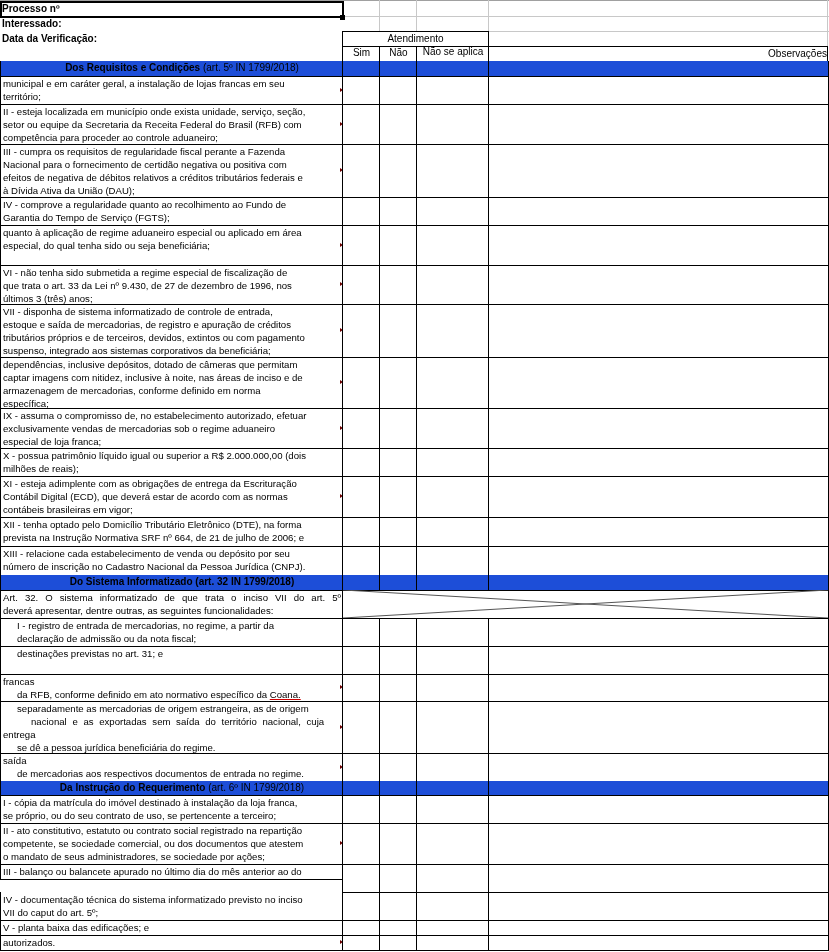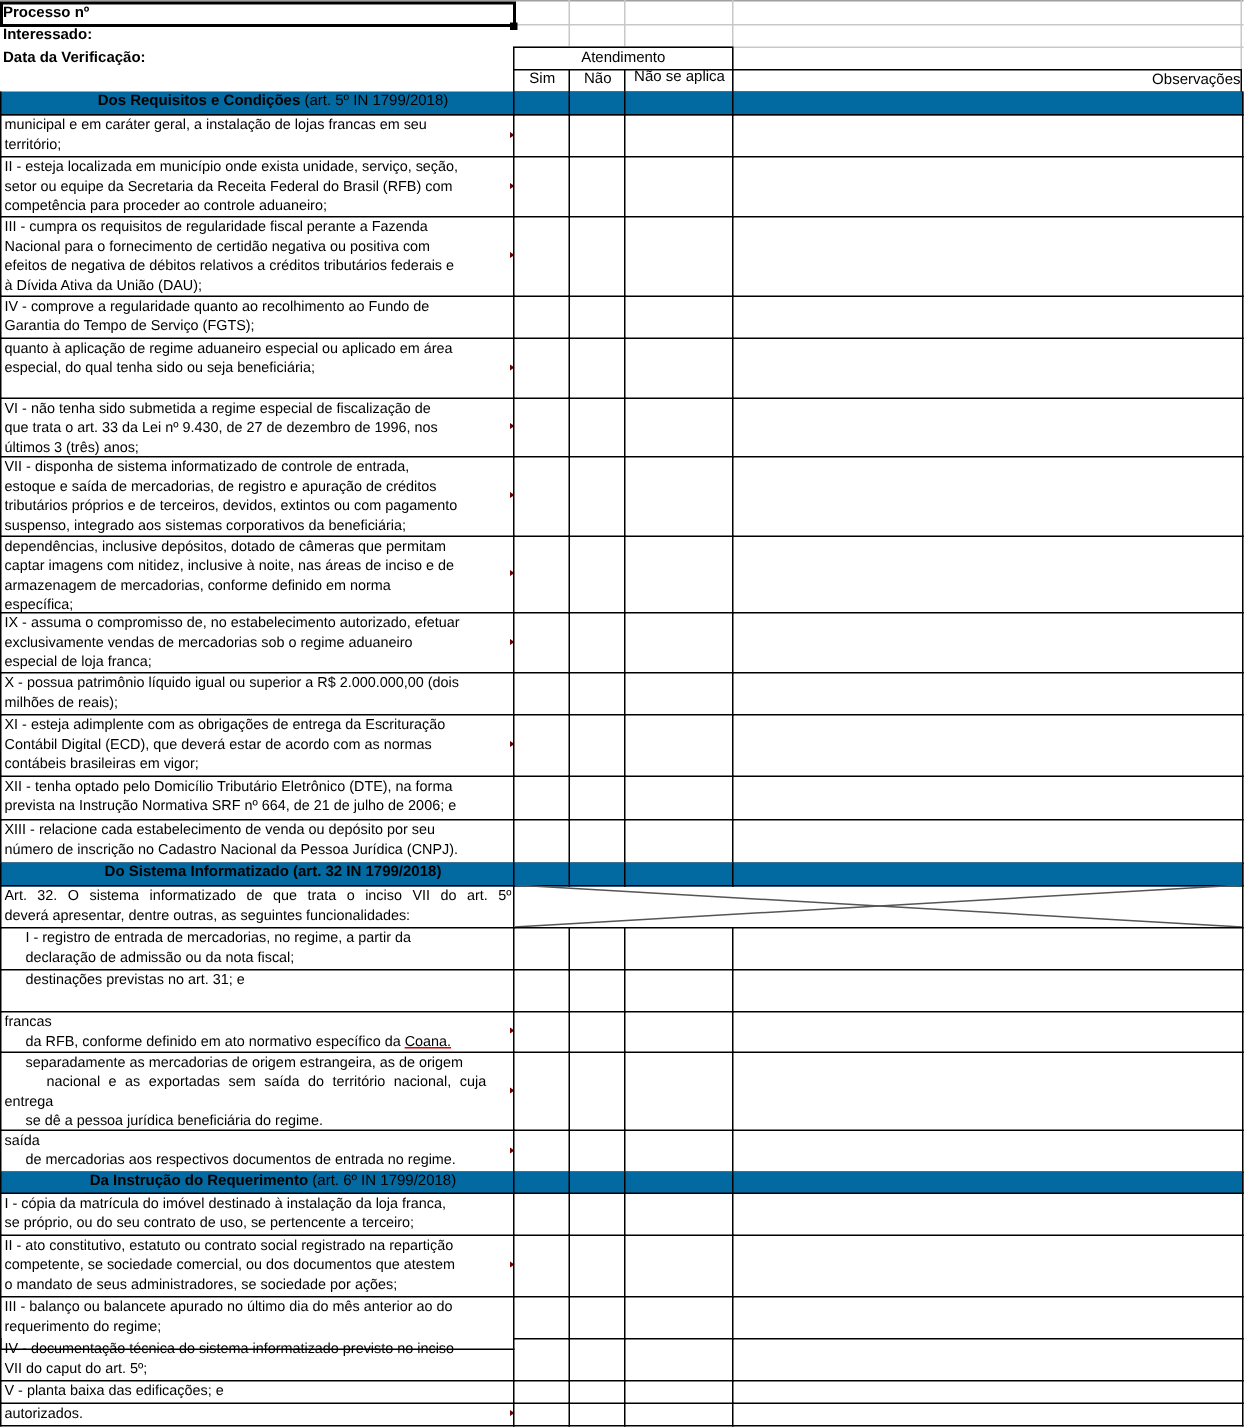--- a/index.html
+++ b/index.html
@@ -9,21 +9,21 @@
   .gridline-h { position: absolute; height: 1px; background: #c8c8c8; }
   .gridline-v { position: absolute; width: 1px; background: #c8c8c8; }
   .cell { position: absolute; box-sizing: border-box; overflow: hidden; }
   .lbl { font-weight: bold; padding-left: 2px; line-height: 15px; font-size: 10px; }
   .txt { padding: 1px 2px 0 2px; line-height: 13px; font-size: 9.6px; white-space: normal; }
   .txt .ln { display: block; white-space: nowrap; overflow: hidden; }
   .indent1 { padding-left: 16px !important; }
   .bordered { border-left: 1px solid #000; border-bottom: 1px solid #000; }
   .bt { border-top: 1px solid #000; }
   .br { border-right: 1px solid #000; }
-  .gray { background: #0369a1; padding-left: 20px; }
+  .gray { background: #1d4ed8; padding-left: 20px; }
   .hdr-small { font-size: 10px; line-height: 14px; text-align: center; }
   .section { font-weight: bold; font-size: 10px; text-align: center; line-height: 14px; }
   .section .normal { font-weight: normal; }
   .marker { position: absolute; right: 0px; width: 0; height: 0;
             border-top: 2.5px solid transparent; border-bottom: 2.5px solid transparent;
             border-left: 3px solid #6b0000; }
   .selected { position: absolute; box-sizing: border-box; border: 2px solid #000; }
   .handle { position: absolute; width: 5px; height: 5px; background: #000; }
   .spell { text-decoration: underline; text-decoration-color: #d00000; text-decoration-style: solid; }
   .justify { text-align: justify; }
@@ -257,21 +257,21 @@
       <div class="cell txt bordered " style="left:0;top:823px;width:343px;height:42px;">
         <span class="ln">II - ato constitutivo, estatuto ou contrato social registrado na repartição</span>
         <span class="ln">competente, se sociedade comercial, ou dos documentos que atestem</span>
         <span class="ln">o mandato de seus administradores, se sociedade por ações;</span>
         <span class="marker" style="top:18px;"></span>
       </div>
       <div class="cell bordered" style="left:342px;top:823px;width:38px;height:42px;"></div>
       <div class="cell bordered" style="left:379px;top:823px;width:38px;height:42px;"></div>
       <div class="cell bordered" style="left:416px;top:823px;width:73px;height:42px;"></div>
       <div class="cell bordered br" style="left:488px;top:823px;width:341px;height:42px;"></div>
-      <div class="cell txt bordered " style="left:0;top:864px;width:343px;height:36px;">
+      <div class="cell txt bordered " style="left:0;top:864px;width:343px;height:16px;">
         <span class="ln">III - balanço ou balancete apurado no último dia do mês anterior ao do</span>
         <span class="ln">requerimento do regime;</span>
       </div>
       <div class="cell bordered" style="left:342px;top:864px;width:38px;height:29px;"></div>
       <div class="cell bordered" style="left:379px;top:864px;width:38px;height:29px;"></div>
       <div class="cell bordered" style="left:416px;top:864px;width:73px;height:29px;"></div>
       <div class="cell bordered br" style="left:488px;top:864px;width:341px;height:29px;"></div>
       <div class="cell txt bordered " style="left:0;top:892px;width:343px;height:29px;">
         <span class="ln">IV - documentação técnica do sistema informatizado previsto no inciso</span>
         <span class="ln">VII do caput do art. 5º;</span>

